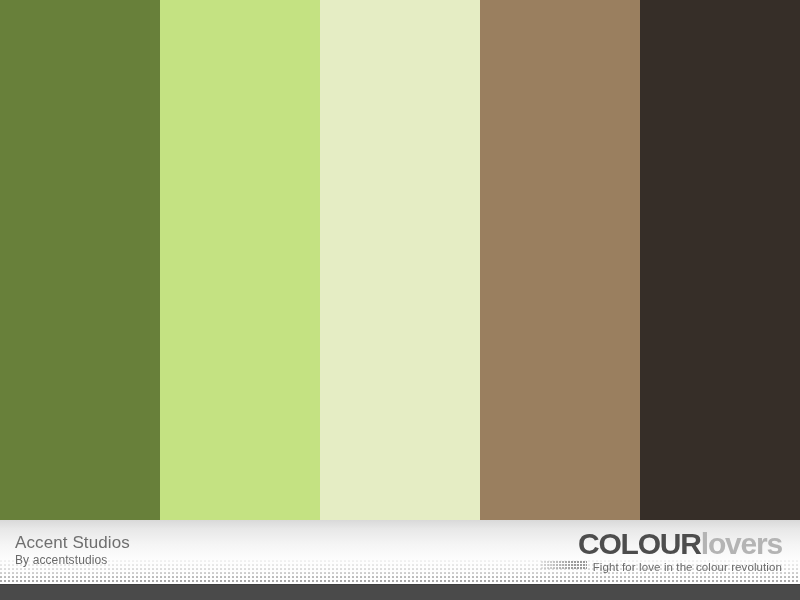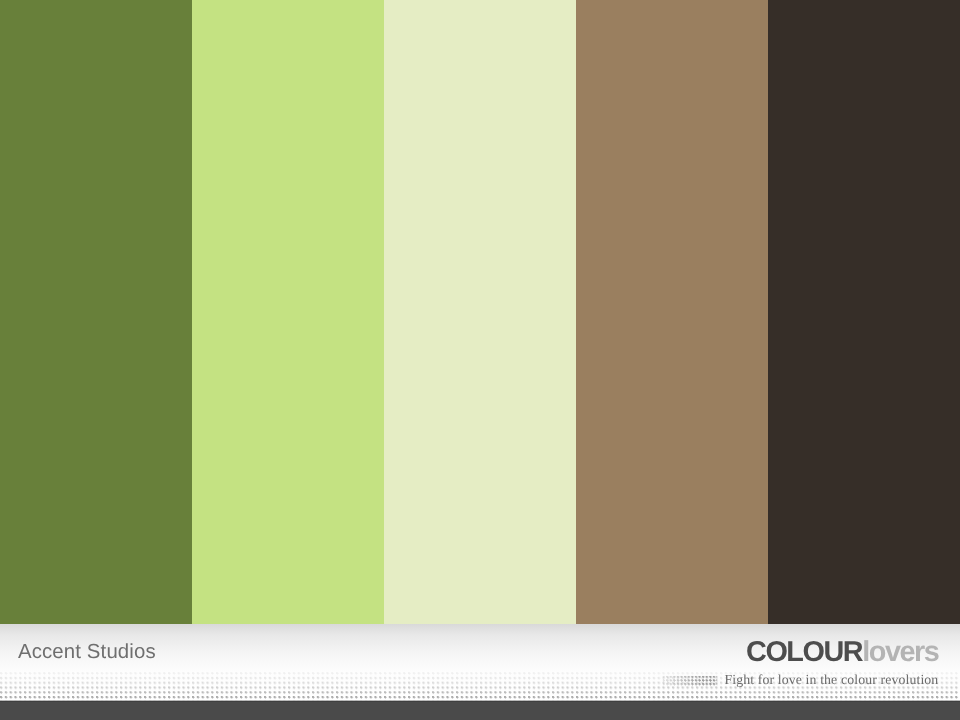--- a/index.html
+++ b/index.html
@@ -107,39 +107,37 @@
   }
 
   
   #brand {
     position: absolute;
     right: 18px;
     top: 8px;
     text-align: right;
   }
   #brand-wordmark {
-    font-size: 24px;
+    font-size: 30px;
     line-height: 32px;
     font-weight: bold;
     letter-spacing: -1.2px;
     white-space: nowrap;
   }
   #brand-colour {
     color: #4d4d4d;
   }
   #brand-lovers {
     color: #b4b4b4;
   }
   #brand-tagline-row {
     display: flex;
-    align-items: center;
     justify-content: flex-end;
     gap: 6px;
     margin-top: 1px;
-    font-family: Liberation Serif, serif;
   }
   #brand-leader-dots {
     display: inline-block;
     width: 46px;
     height: 9px;
     background-image:
       radial-gradient(circle at 1px 1px, #9a9a9a 0.85px, rgba(255,255,255,0) 1.1px);
     background-size: 3px 3px;
     background-position: 0 3px;
     -webkit-mask-image: linear-gradient(to right, rgba(0,0,0,0.25) 0%, rgba(0,0,0,1) 70%);
@@ -166,20 +164,21 @@
     <div class="swatch" style="background:#362e28"></div>
   </div>
 
   <div id="footer">
 
     <div id="footer-gradient"></div>
     <div id="footer-dots"></div>
 
     <div id="palette-meta">
       <div id="palette-title">Accent Studios</div>
+      <div id="palette-author">By accentstudios</div>
     </div>
 
     <div id="brand">
       <div id="brand-wordmark">
         <span id="brand-colour" style="color: rgb(77, 77, 77);">COLOUR</span><span id="brand-lovers" style="color: rgb(180, 180, 180);">lovers</span>
       </div>
       <div id="brand-tagline-row">
         <span id="brand-leader-dots"></span>
         <span id="brand-tagline">Fight for love in the colour revolution</span>
       </div>

